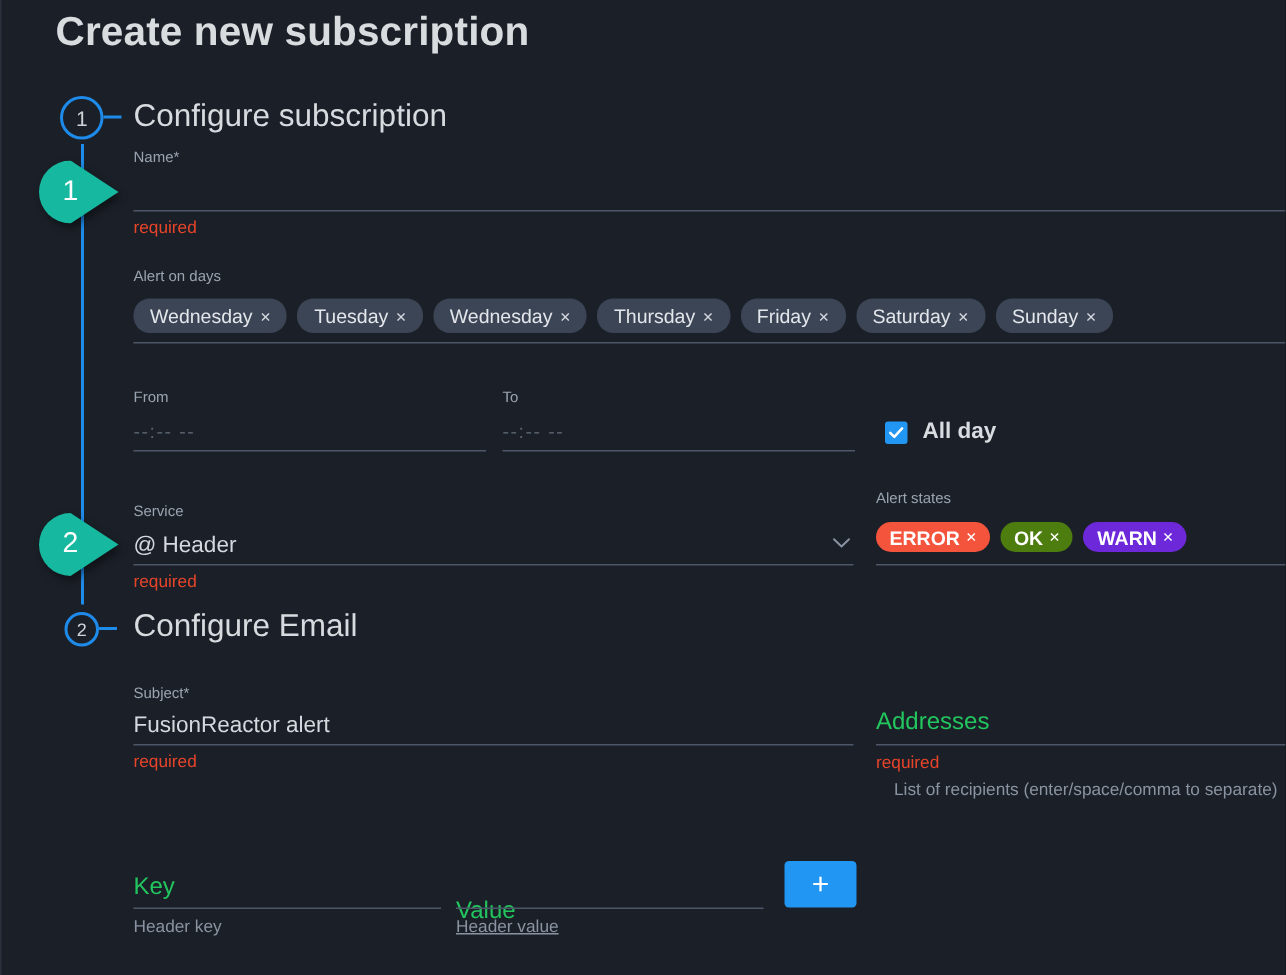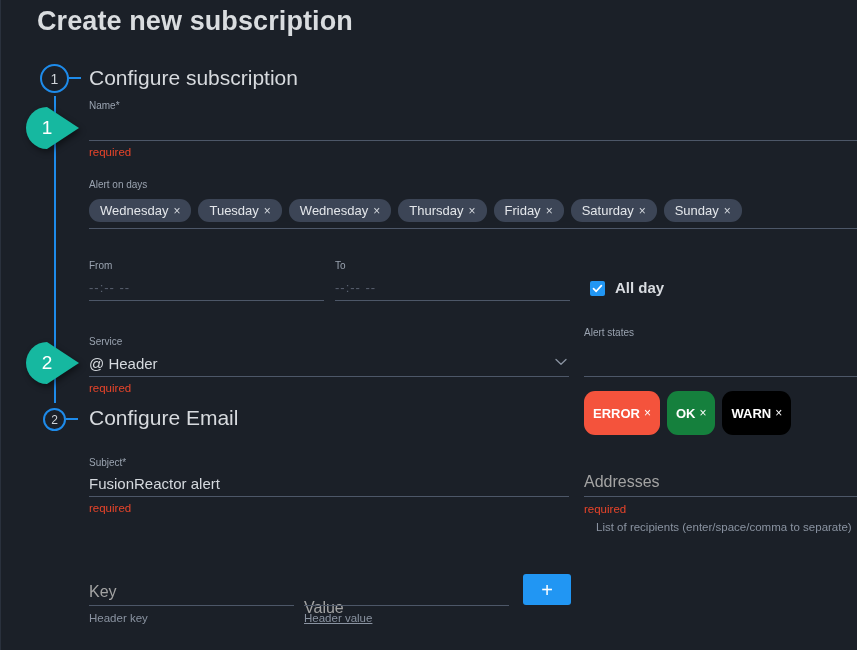--- a/index.html
+++ b/index.html
@@ -158,28 +158,27 @@
     font-size: 12px;
     color: #d4d8de;
     line-height: 1;
   }
 
   
   .state-row { position: absolute; left: 583px; top: 348px; display: flex; gap: 7px; }
   .chip-state {
     border-radius: 11px;
     height: 20px;
-    padding: 12px 9px;
+    padding: 0 9px;
     display: flex;
     align-items: center;
     font-size: 13px;
     font-weight: bold;
     color: #ffffff;
     white-space: nowrap;
-    margin-top: 43px;
   }
   .chip-state .x {
     margin-left: 4px;
     font-size: 12px;
     font-weight: normal;
     line-height: 1;
   }
 
   
   .allday-box {
@@ -204,21 +203,21 @@
     position: absolute;
     left: 554px; top: 358px;
     width: 12px; height: 8px;
   }
   .chevron svg { display: block; }
 
   
   .fld-biglabel {
     position: absolute;
     font-size: 16px;
-    color: #a3a3a3;
+    color: #22c55e;
     white-space: nowrap;
   }
 
   
   .add-btn {
     position: absolute;
     left: 522px; top: 574px;
     width: 48px; height: 31px;
     background: #2196f3;
     border: none;
@@ -315,25 +314,25 @@
   </div>
   <div class="underline" style="left:88px; top:376px; width:480px;"></div>
   <div class="hint-required" style="left:88px; top:382px;">required</div>
 
   <div class="fld-label" style="left:583px; top:327px;">Alert states</div>
   <div class="state-row">
     <div class="chip-state" style="background:#f4533c;">
       <span>ERROR</span>
       <span class="x">×</span>
     </div>
-    <div class="chip-state" style="background:#15803d;">
+    <div class="chip-state" style="background:#4d7c0f;">
       <span>OK</span>
       <span class="x">×</span>
     </div>
-    <div class="chip-state" style="background:#000000;">
+    <div class="chip-state" style="background:#6d28d9;">
       <span>WARN</span>
       <span class="x">×</span>
     </div>
   </div>
   <div class="underline" style="left:583px; top:376px; width:274px;"></div>
 
   <div class="fld-label" style="left:88px; top:457px;">Subject*</div>
   <div class="fld-value" style="left:88px; top:475px;">FusionReactor alert</div>
   <div class="underline" style="left:88px; top:496px; width:480px;"></div>
   <div class="hint-required" style="left:88px; top:502px;">required</div>

